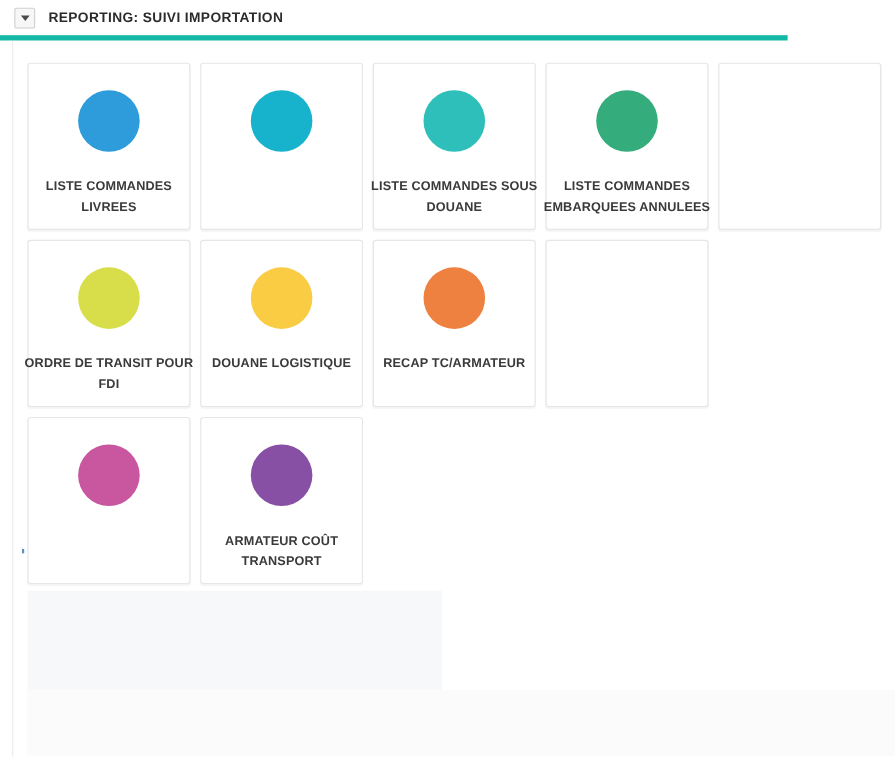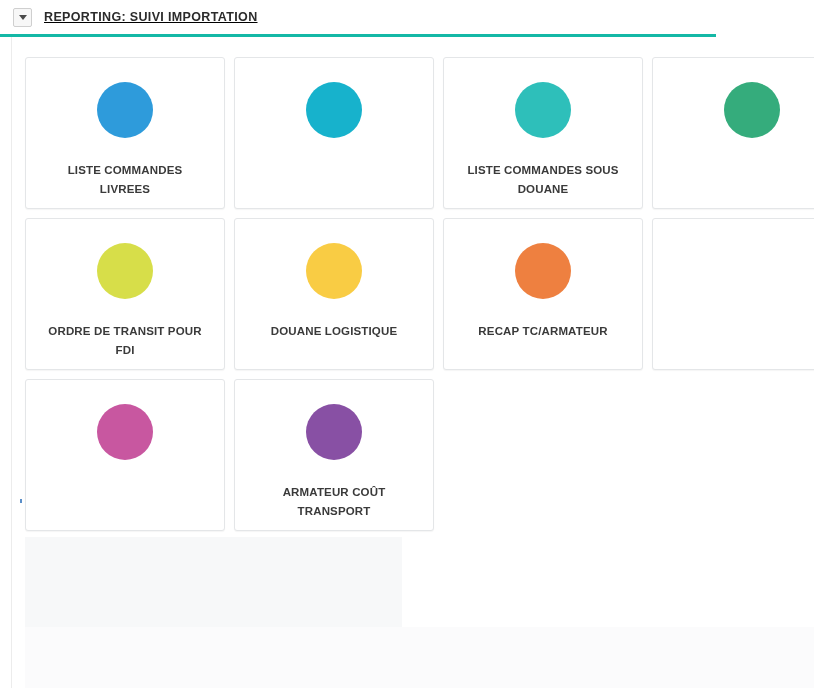--- a/index.html
+++ b/index.html
@@ -22,25 +22,24 @@
   }
 
   
   .panel-header {
     position: absolute;
     left: 0;
     top: 0;
     width: 716px;
     height: 37px;
     background: #ffffff;
-    border-bottom: 3px solid #14b8a6;
+    border-bottom: 5px solid #14b8a6;
     display: flex;
     align-items: center;
     padding-left: 13px;
-    text-decoration: underline;
   }
 
   .collapse-toggle {
     width: 19px;
     height: 19px;
     border: 1px solid #cfcfcf;
     border-radius: 2px;
     background: #f7f7f7;
     display: flex;
     align-items: center;
@@ -120,21 +119,21 @@
     width: 980px;
   }
 
   .grid-row {
     display: flex;
     gap: 9px;
     margin-bottom: 9px;
   }
 
   .tile {
-    width: 200px;
+    width: 148px;
     height: 152px;
     background: #ffffff;
     border: 1px solid #e4e6e8;
     border-radius: 3px;
     box-shadow: 0 1px 1px rgba(0,0,0,0.045);
     display: flex;
     flex-direction: column;
     align-items: center;
     cursor: pointer;
     flex: none;
@@ -186,20 +185,21 @@
         </div>
         <div class="tile">
           <div class="tile-circle" style="background:#17B2CC"></div>
         </div>
         <div class="tile">
           <div class="tile-circle" style="background:#2EBFBA"></div>
           <div class="tile-label">LISTE COMMANDES SOUS DOUANE</div>
         </div>
         <div class="tile">
           <div class="tile-circle" style="background:#35AC7C"></div>
+          <div class="tile-label">LISTE COMMANDES EMBARQUEES ANNULEES</div>
         </div>
         <div class="tile">
 
           <div class="tile-label"></div>
         </div>
       </div>
 
       <div class="grid-row">
         <div class="tile">
           <div class="tile-circle" style="background:#D7DE49"></div>

